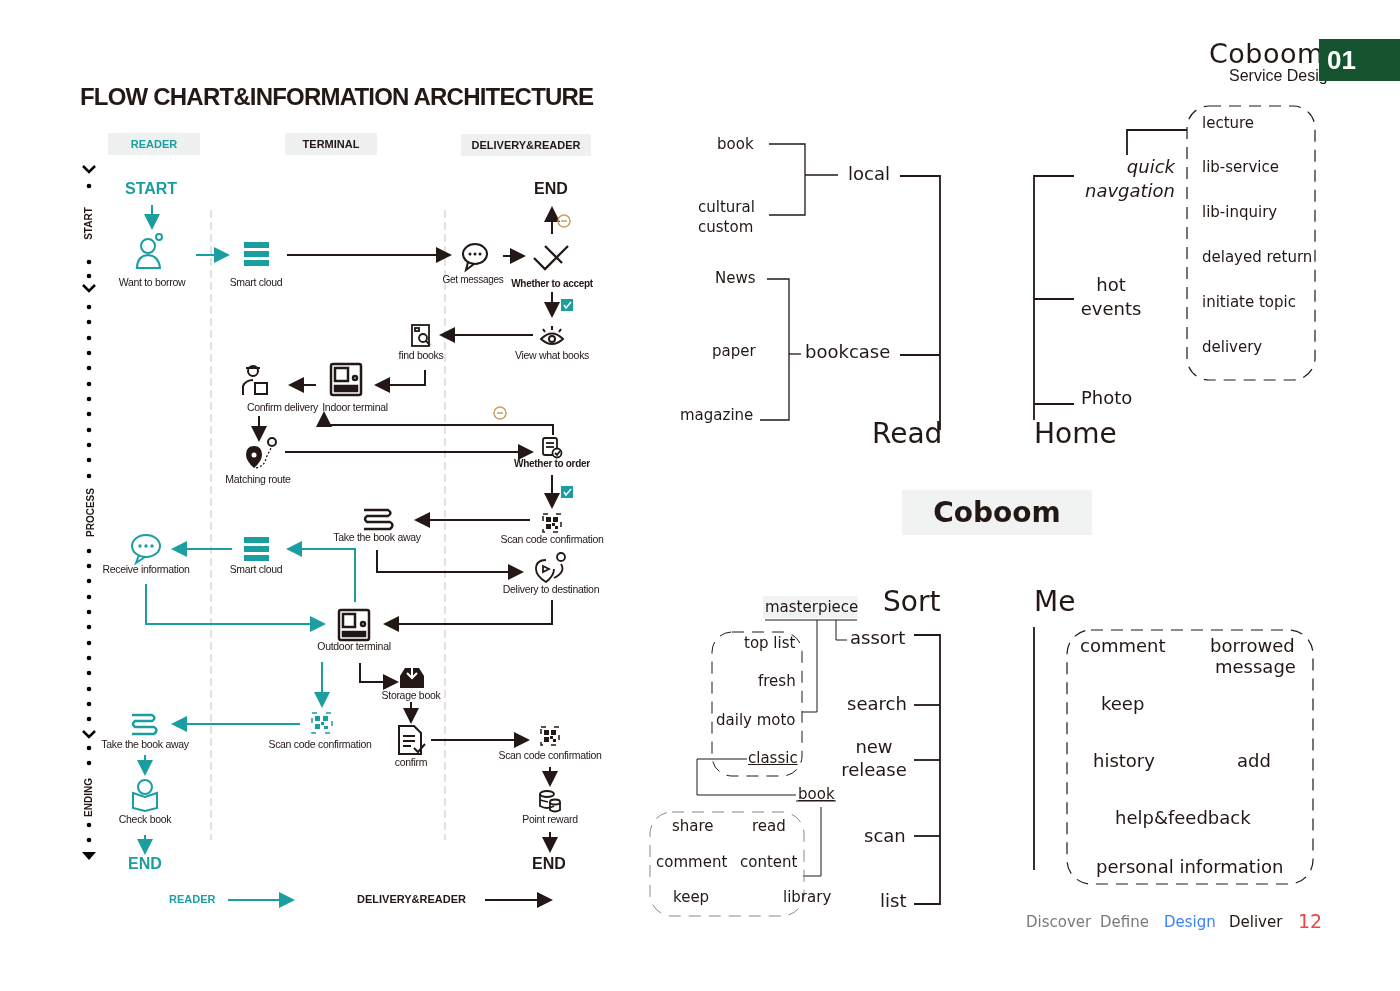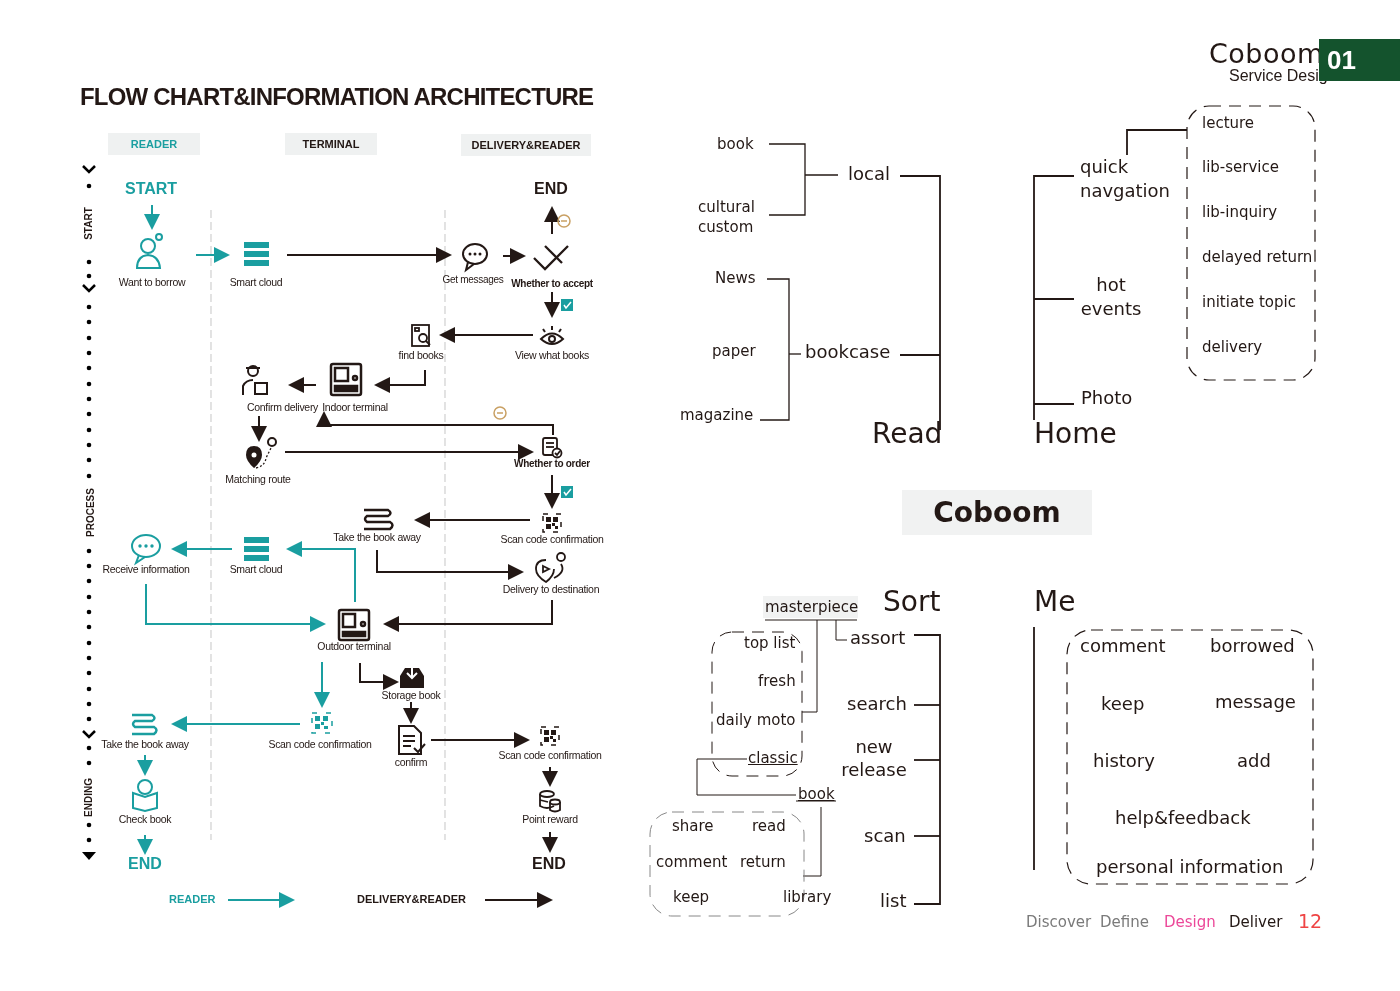--- a/index.html
+++ b/index.html
@@ -376,21 +376,21 @@
 
 <div class="t ia ia-s" style="left:717px;top:135px;">book</div>
 <div class="t ia ia-s" style="left:698px;top:197px;line-height:20px;white-space:normal;width:60px;">cultural custom</div>
 <div class="t ia ia-m" style="left:848px;top:163px;">local</div>
 <div class="t ia ia-s" style="left:715px;top:269px;">News</div>
 <div class="t ia ia-s" style="left:712px;top:342px;">paper</div>
 <div class="t ia ia-s" style="left:680px;top:406px;">magazine</div>
 <div class="t ia ia-m" style="left:805px;top:341px;">bookcase</div>
 <div class="t ia ia-l" style="left:872px;top:417px;">Read</div>
 
-<div class="t ia ia-m" style="left:1080px;top:155px;width:95px;white-space:normal;text-align:left;line-height:24px;">quick navgation</div>
+<div class="t ia ia-m" style="left:1080px;top:155px;width:95px;white-space:normal;text-align:right;line-height:24px;font-style:italic;">quick navgation</div>
 <div class="t ia ia-m" style="left:1080px;top:273px;width:62px;white-space:normal;text-align:center;line-height:24px;">hot events</div>
 <div class="t ia ia-m" style="left:1081px;top:387px;">Photo</div>
 <div class="t ia ia-l" style="left:1034px;top:417px;">Home</div>
 <div class="t ia ia-s" style="left:1202px;top:114px;">lecture</div>
 <div class="t ia ia-s" style="left:1202px;top:158px;">lib-service</div>
 <div class="t ia ia-s" style="left:1202px;top:203px;">lib-inquiry</div>
 <div class="t ia ia-s" style="left:1202px;top:248px;">delayed return</div>
 <div class="t ia ia-s" style="left:1202px;top:293px;">initiate topic</div>
 <div class="t ia ia-s" style="left:1202px;top:338px;">delivery</div>
 
@@ -405,31 +405,31 @@
 <div class="t ia ia-m" style="left:864px;top:825px;">scan</div>
 <div class="t ia ia-m" style="left:880px;top:890px;">list</div>
 <div class="t ia ia-s" style="left:744px;top:634px;">top list</div>
 <div class="t ia ia-s" style="left:758px;top:672px;">fresh</div>
 <div class="t ia ia-s" style="left:716px;top:711px;">daily moto</div>
 <div class="t ia ia-s" style="left:748px;top:749px;text-decoration:underline;">classic</div>
 <div class="t ia ia-s" style="left:798px;top:785px;text-decoration:underline;">book</div>
 <div class="t ia ia-s" style="left:672px;top:817px;">share</div>
 <div class="t ia ia-s" style="left:752px;top:817px;">read</div>
 <div class="t ia ia-s" style="left:656px;top:853px;">comment</div>
-<div class="t ia ia-s" style="left:740px;top:853px;">return</div>
+<div class="t ia ia-s" style="left:740px;top:853px;">content</div>
 <div class="t ia ia-s" style="left:673px;top:888px;">keep</div>
 <div class="t ia ia-s" style="left:746px;top:888px;margin-left:37px;">library</div>
 
 <div class="t ia ia-l" style="left:1034px;top:585px;">Me</div>
 <div class="t ia ia-m" style="left:1080px;top:635px;">comment</div>
 <div class="t ia ia-m" style="left:1210px;top:635px;">borrowed</div>
 <div class="t ia ia-m" style="left:1101px;top:693px;">keep</div>
-<div class="t ia ia-m" style="left:1215px;top:691px;">message</div>
+<div class="t ia ia-m" style="left:1215px;top:656px;">message</div>
 <div class="t ia ia-m" style="left:1093px;top:750px;">history</div>
 <div class="t ia ia-m" style="left:1237px;top:750px;">add</div>
 <div class="t ia ia-m" style="left:1115px;top:807px;">help&amp;feedback</div>
 <div class="t ia ia-m" style="left:1096px;top:856px;">personal information</div>
 
 <div class="t" style="left:1026px;top:913px;font-size:15px;color:#7a7a7a;font-family:'DejaVu Sans',sans-serif;">Discover</div>
 <div class="t" style="left:1100px;top:913px;font-size:15px;color:#7a7a7a;font-family:'DejaVu Sans',sans-serif;">Define</div>
-<div class="t" style="left:1164px;top:913px;font-size:15px;color:#ec4899;font-family:'DejaVu Sans',sans-serif;text-align:right;">Design</div>
+<div class="t" style="left:1164px;top:913px;font-size:15px;color:#3b82f6;font-family:'DejaVu Sans',sans-serif;text-align:right;">Design</div>
 <div class="t" style="left:1229px;top:913px;font-size:15px;color:#231815;font-family:'DejaVu Sans',sans-serif;">Deliver</div>
 <div class="t" style="left:1298px;top:910px;font-size:19px;color:#ef4444;font-family:'DejaVu Sans',sans-serif;">12</div>
 
 </body></html>

